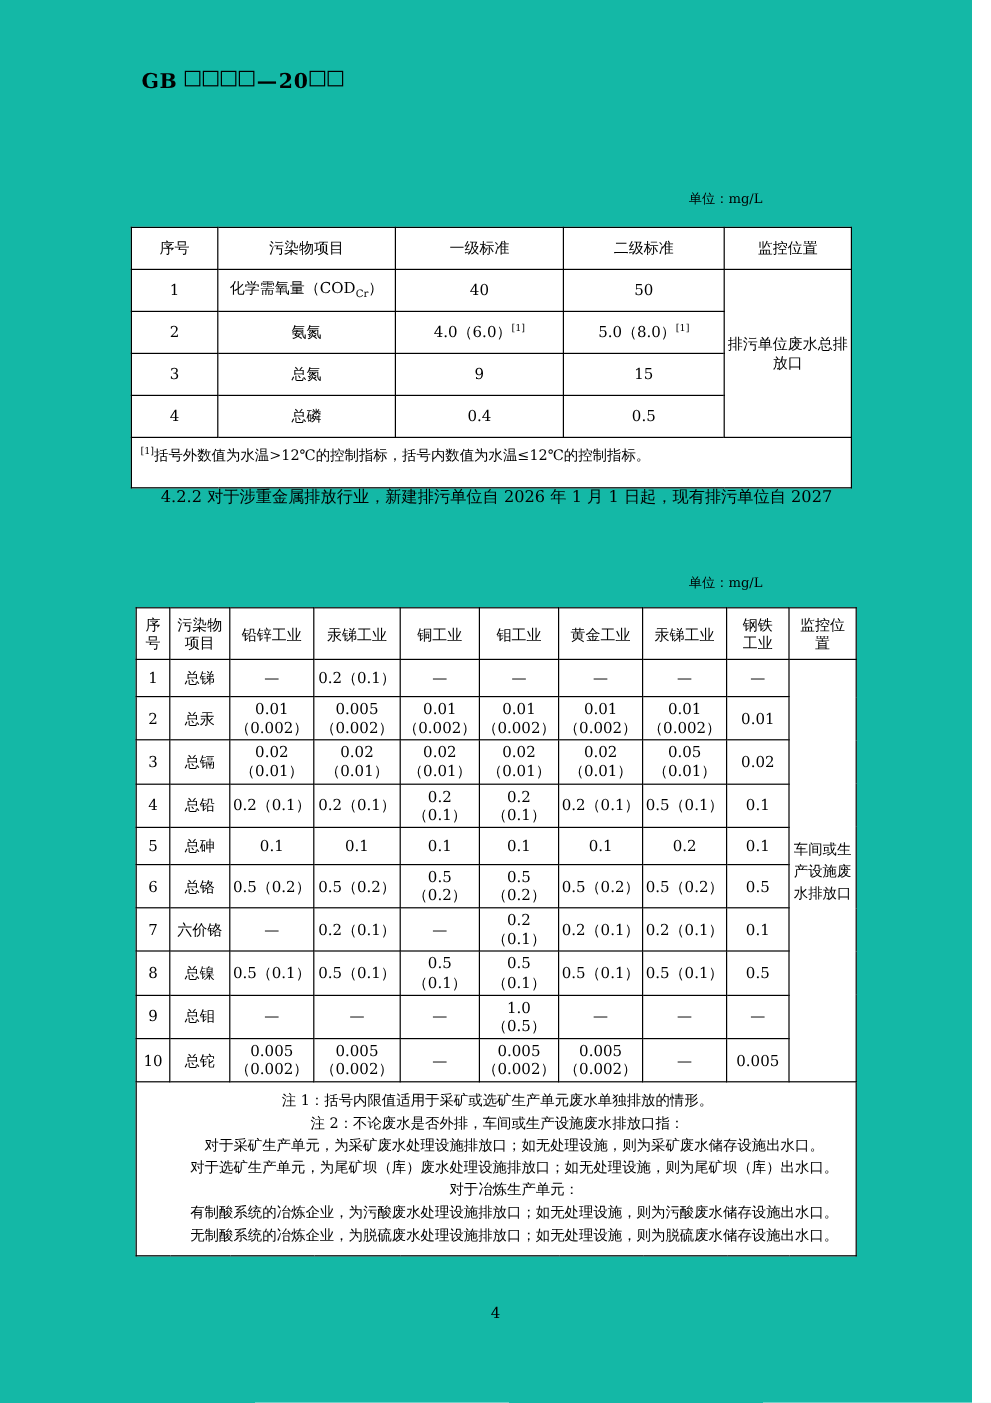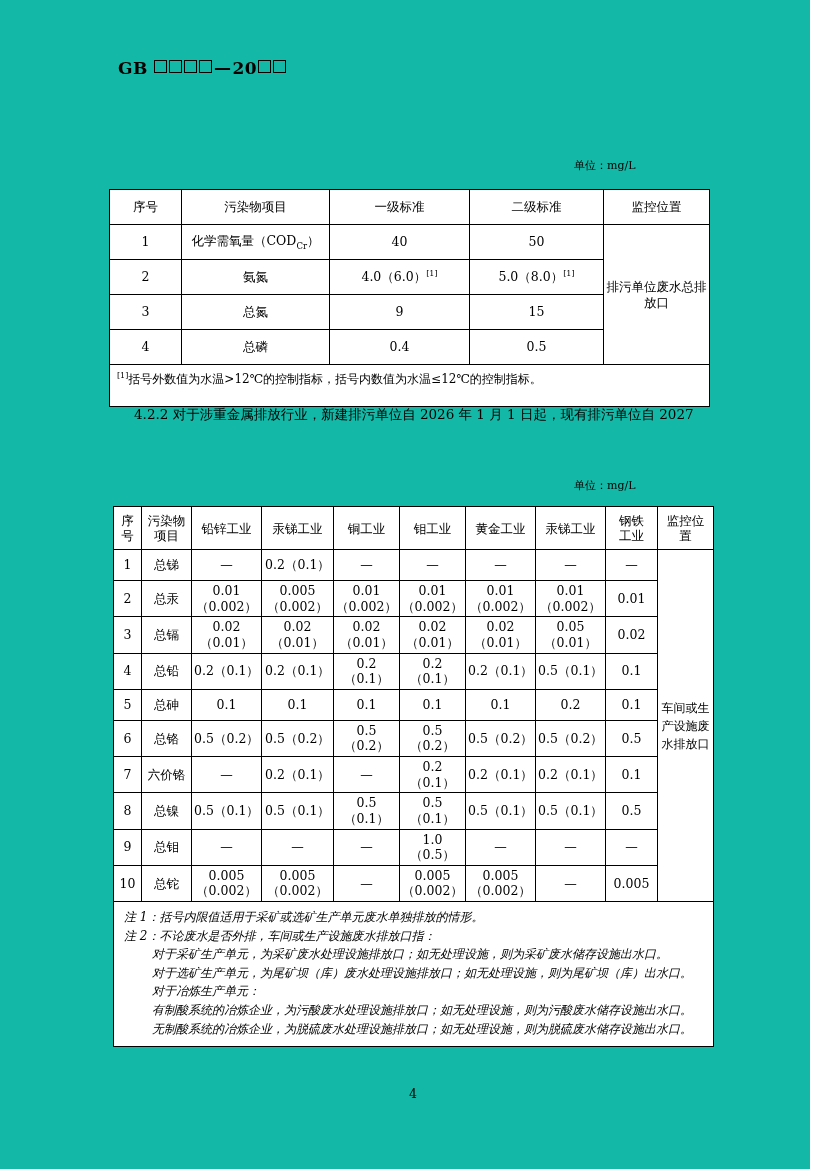--- a/index.html
+++ b/index.html
@@ -95,26 +95,25 @@
 
   .t2 { font-size: 11.5px; }
   .t2 td { height: 26px; padding: 2px 1px; }
   .t2 .hdr td { height: 38px; line-height: 1.2; }
   .t2 .two-line { line-height: 1.25; }
   .t2 .mon-cell {
     line-height: 1.5;
     font-size: 12px;
   }
   .t2 .notes-cell {
-    text-align: left;
+    text-align: center;
     padding: 6px 8px 8px 10px;
     font-size: 12px;
     line-height: 1.55;
     height: auto;
-    font-style: italic;
   }
   .t2 .notes-cell .indent { padding-left: 28px; display: block; }
   .t2 .notes-cell .nline { display: block; white-space: nowrap; }
 
   
   .para {
     position: absolute;
     font-family: "DejaVu Serif", "Liberation Serif", serif;
     font-size: 13.5px;
     line-height: 1.75;

